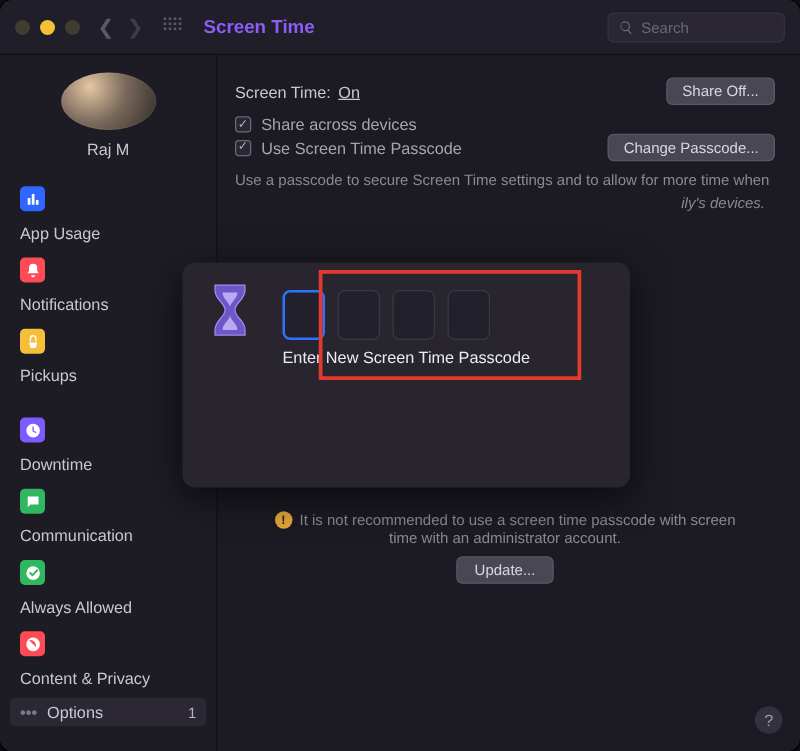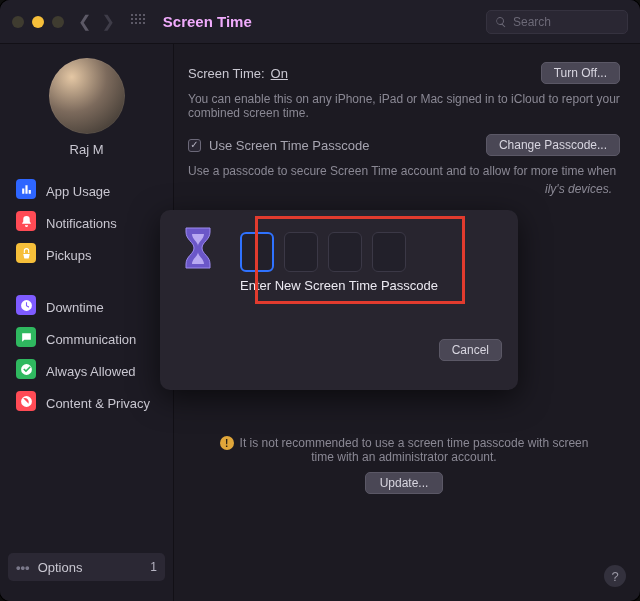--- a/index.html
+++ b/index.html
@@ -18,31 +18,31 @@
   .window{width:640px;height:601px;background:var(--bg);border-radius:10px;overflow:hidden;position:relative;box-shadow:0 0 0 1px #000,0 8px 30px rgba(0,0,0,.6);}
   .titlebar{height:44px;display:flex;align-items:center;padding:0 12px;background:#201e28;border-bottom:1px solid #121016;}
   .traffic{display:flex;gap:8px;margin-right:14px;}
   .light{width:12px;height:12px;border-radius:50%;}
   .light.red{background:#3f3c30;}
   .light.yellow{background:#f6bf3a;}
   .light.green{background:#3f3c30;}
   .nav{display:flex;gap:10px;align-items:center;color:#5c5966;font-size:16px;margin-right:10px;}
   .grid-icon{width:16px;height:16px;display:grid;grid-template-columns:repeat(4,2px);grid-template-rows:repeat(3,2px);gap:2px;margin:0 6px;}
   .grid-icon span{background:#5c5966;width:2px;height:2px;}
-  .title{color:#f0abfc;font-weight:600;font-size:15px;}
+  .title{color:#8b5cf6;font-weight:600;font-size:15px;}
   .search-wrap{margin-left:auto;}
   .searchbox{background:#2a2733;border:1px solid #35323f;border-radius:5px;height:24px;width:142px;display:flex;align-items:center;color:#6c6977;font-size:12px;padding:0 8px;}
   .searchbox svg{width:12px;height:12px;margin-right:6px;fill:#6c6977;}
   .body{display:flex;height:calc(100% - 44px);}
   .sidebar{width:174px;background:#1d1b24;border-right:1px solid #121016;display:flex;flex-direction:column;padding:12px 0;}
   .avatar{width:76px;height:76px;border-radius:50%;overflow:hidden;margin:2px auto 8px;background:radial-gradient(circle at 30% 25%,#e4c7a4 0%,#7c6a5c 45%,#2d2a26 100%);position:relative;}
   .avatar::after{content:"";position:absolute;inset:0;border-radius:50%;box-shadow:inset 0 0 0 1px rgba(255,255,255,.05);}
   .username{text-align:center;color:var(--text);font-size:13px;margin-bottom:14px;}
   .side-section{padding:2px 8px;}
-  .side-item{display:flex;align-items:flex-end;gap:10px;padding:6px 8px;border-radius:5px;color:var(--text);font-size:13px;}
+  .side-item{display:flex;align-items:flex-start;gap:10px;padding:6px 8px;border-radius:5px;color:var(--text);font-size:13px;flex-direction:column;}
   .side-item .icon{width:20px;height:20px;border-radius:4px;display:flex;align-items:center;justify-content:center;font-size:12px;}
   .gap{height:16px;}
   .spacer{flex:1;}
   .options{margin:0 8px 8px;display:flex;align-items:center;justify-content:space-between;background:#2b2834;border-radius:5px;padding:4px 8px;height:28px;color:var(--text);font-size:13px;}
   .options .dots{color:#7a788a;font-weight:700;}
   .options .badge{color:#b7b5c3;font-size:12px;}
   .main{flex:1;padding:18px 20px 10px 14px;color:var(--text);font-size:13px;overflow:hidden;position:relative;}
   .row{display:flex;align-items:center;margin-bottom:8px;}
   .st-label{color:var(--text);margin-right:6px;}
   .st-status{color:var(--text);text-decoration:underline;}
@@ -51,21 +51,21 @@
   .checkbox{width:13px;height:13px;border:1px solid #6b6878;border-radius:3px;display:flex;align-items:center;justify-content:center;background:#2a2733;}
   .checkbox::after{content:"✓";color:#b4b2c0;font-size:10px;line-height:1;}
   .sub{color:var(--text-dim);font-size:12px;margin:4px 0 14px 0;}
   .family{color:var(--text-dim);font-size:12px;margin-left:auto;padding-right:8px;}
   .warn{margin-top:240px;display:flex;flex-direction:column;align-items:center;text-align:center;color:var(--text-dim);font-size:12px;padding:0 30px;}
   .warn .line1{display:flex;align-items:center;gap:6px;}
   .warn-icon{width:14px;height:14px;border-radius:50%;background:#e0a63a;color:#2b2215;font-weight:700;font-size:10px;display:flex;align-items:center;justify-content:center;}
   .update{margin-top:8px;background:var(--btn);border:1px solid var(--btn-border);color:#d8d6e0;border-radius:5px;padding:3px 14px;font-size:12px;}
   .help{position:absolute;right:14px;bottom:14px;width:22px;height:22px;border-radius:50%;background:#33313d;color:#9a98a5;display:flex;align-items:center;justify-content:center;font-size:13px;}
   
-  .dialog{position:absolute;left:160px;top:210px;width:358px;height:180px;background:var(--panel);border-radius:10px;box-shadow:0 8px 30px rgba(0,0,0,.6);padding:16px;}
+  .dialog{position:absolute;left:146px;top:210px;width:358px;height:180px;background:var(--panel);border-radius:10px;box-shadow:0 8px 30px rgba(0,0,0,.6);padding:16px;}
   .dialog-body{display:flex;gap:20px;align-items:flex-start;}
   .hg-icon{width:44px;height:44px;display:flex;align-items:center;justify-content:center;}
   .inputs{display:flex;gap:10px;margin:6px 0 6px 0;}
   .pbox{width:34px;height:40px;border:1px solid #3b3846;border-radius:6px;background:#22202a;}
   .pbox.active{border:2px solid #2f72ff;}
   .prompt{color:#eceaf2;font-size:13px;margin-top:6px;}
   .redbox{border:3px solid #e23b2e;position:absolute;left:255px;top:216px;width:210px;height:88px;pointer-events:none;}
   .dlg-footer{display:flex;justify-content:flex-end;margin-top:46px;}
   .dlg-footer .btn{margin-left:0;}
   
@@ -194,33 +194,36 @@
           <span>Options</span>
         </div>
         <span class="badge">1</span>
       </div>
     </div>
 
     <div class="main">
       <div class="row">
         <span class="st-label">Screen Time:</span>
         <span class="st-status">On</span>
-        <button class="btn">Turn Off...</button>
-      </div>
-
-      <div class="sub">You can enable this on any iPhone, iPad or Mac signed in to iCloud to report your combined screen time.</div>
+        <button class="btn">Share Off...</button>
+      </div>
+
+      <div class="check-row">
+        <div class="checkbox"></div>
+        <span style="color:var(--text-mid)">Share across devices</span>
+      </div>
 
       <div class="row">
         <div class="check-row" style="margin-top:0">
           <div class="checkbox"></div>
           <span style="color:var(--text-mid)">Use Screen Time Passcode</span>
         </div>
         <button class="btn">Change Passcode...</button>
       </div>
-      <div class="sub" style="margin-bottom:4px">Use a passcode to secure Screen Time account and to allow for more time when</div>
+      <div class="sub" style="margin-bottom:4px">Use a passcode to secure Screen Time settings and to allow for more time when</div>
 
       <div style="display:flex;font-style:italic;">
           <span class="family">ily's devices.</span>
         </div>
 
       <div class="warn">
         <div class="line1">
           <div class="warn-icon">!</div>
           <span>It is not recommended to use a screen time passcode with screen</span>
         </div>
@@ -244,19 +247,16 @@
       <div>
         <div class="inputs">
           <div class="pbox active"></div>
           <div class="pbox"></div>
           <div class="pbox"></div>
           <div class="pbox"></div>
         </div>
         <div class="prompt">Enter New Screen Time Passcode</div>
       </div>
     </div>
-    <div class="dlg-footer">
-      <button class="btn">Cancel</button>
-    </div>
   </div>
 
   <div class="redbox"></div>
 </div>
 
 </body></html>

